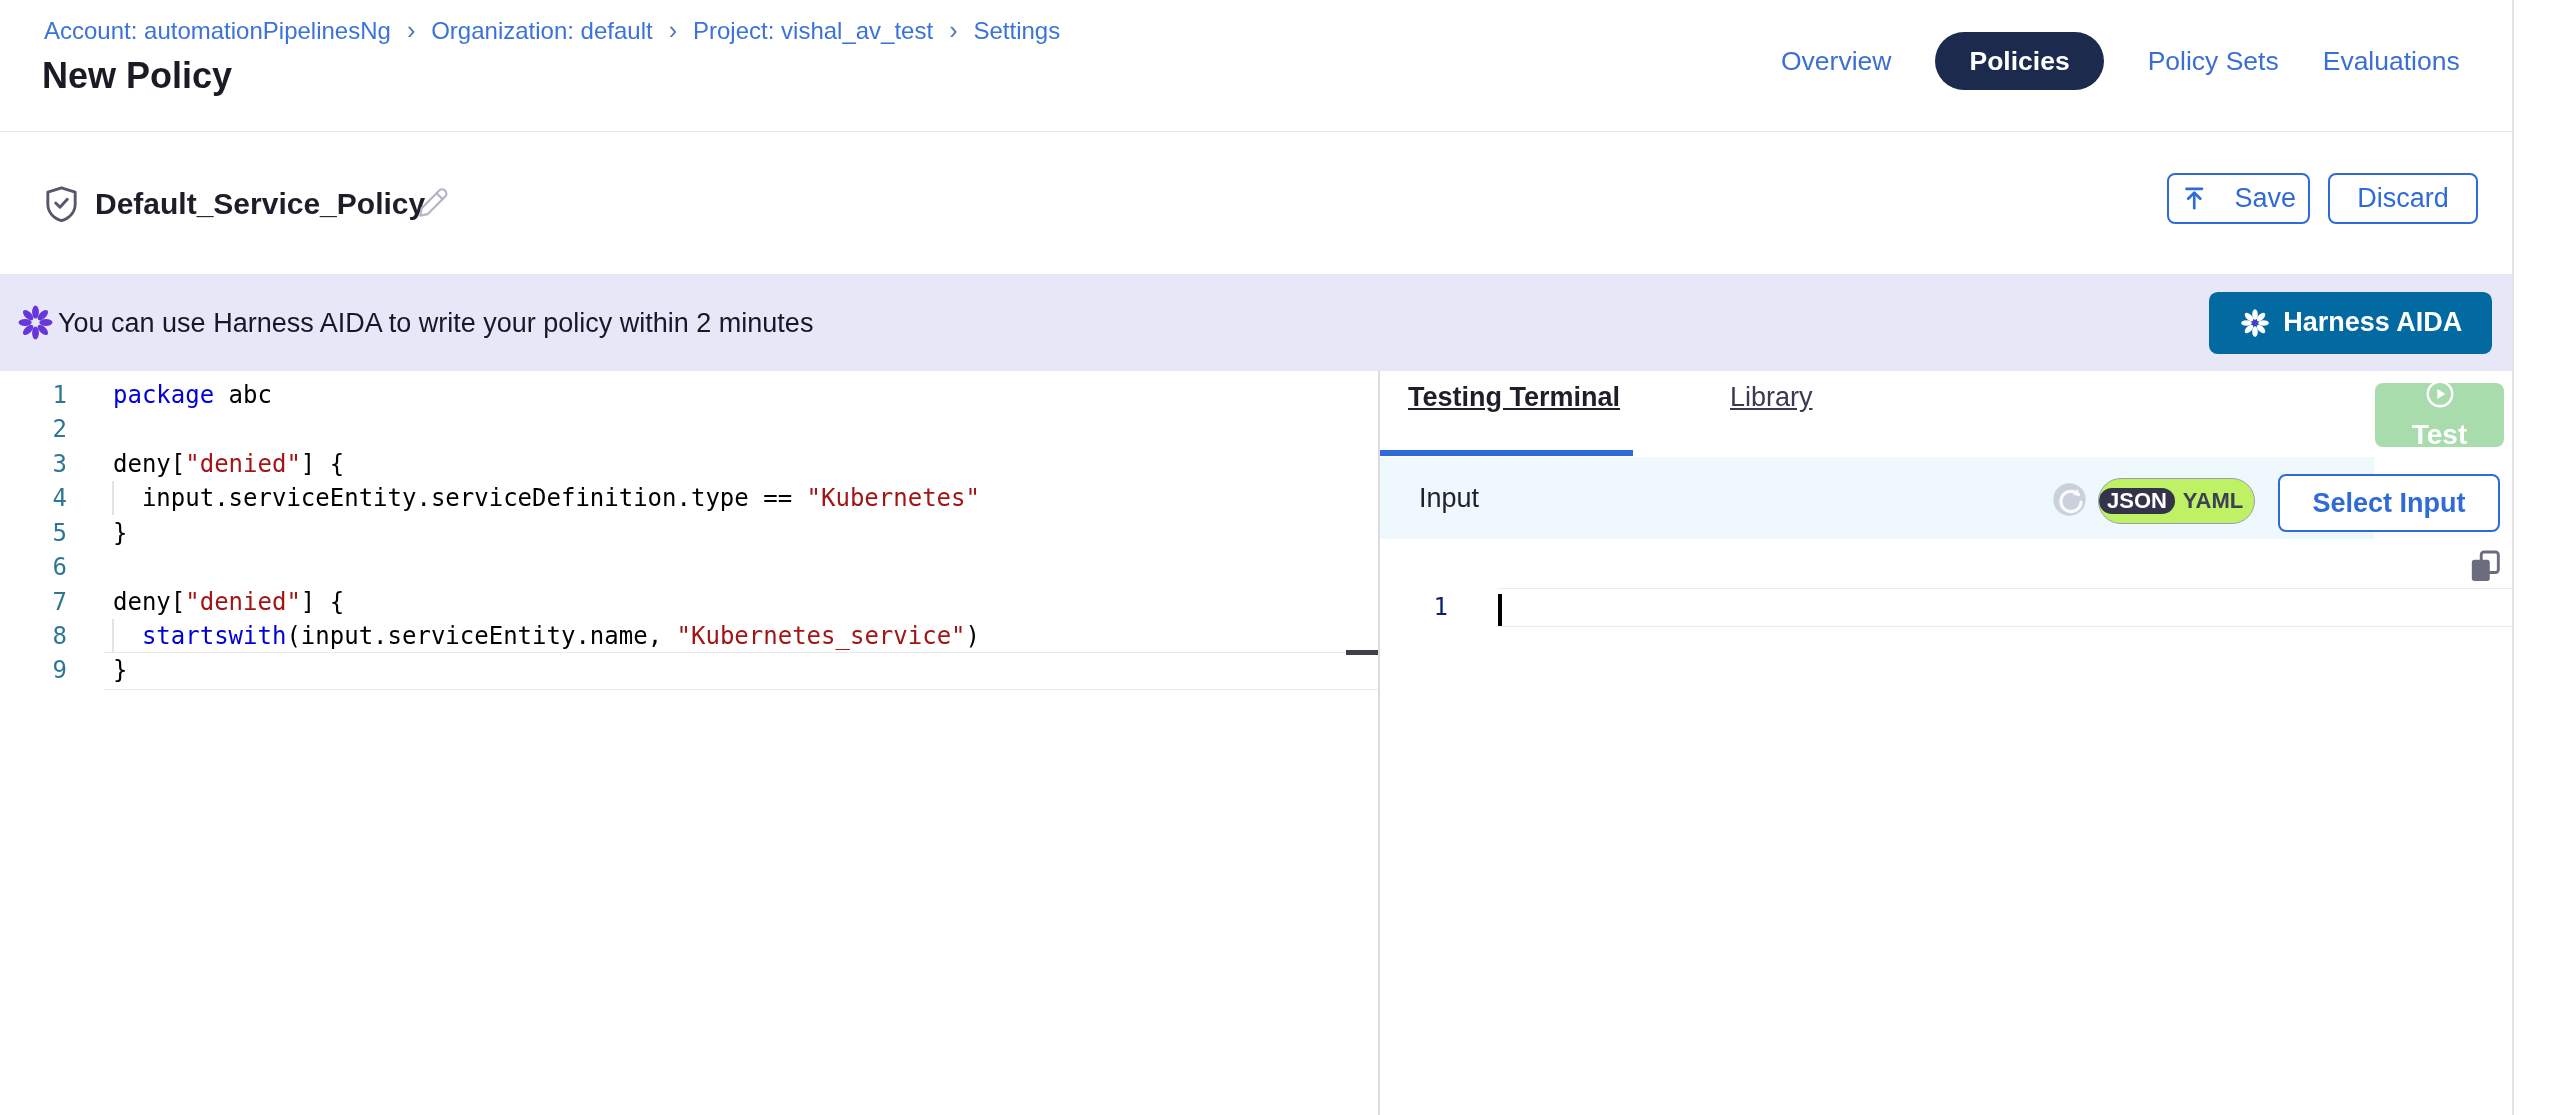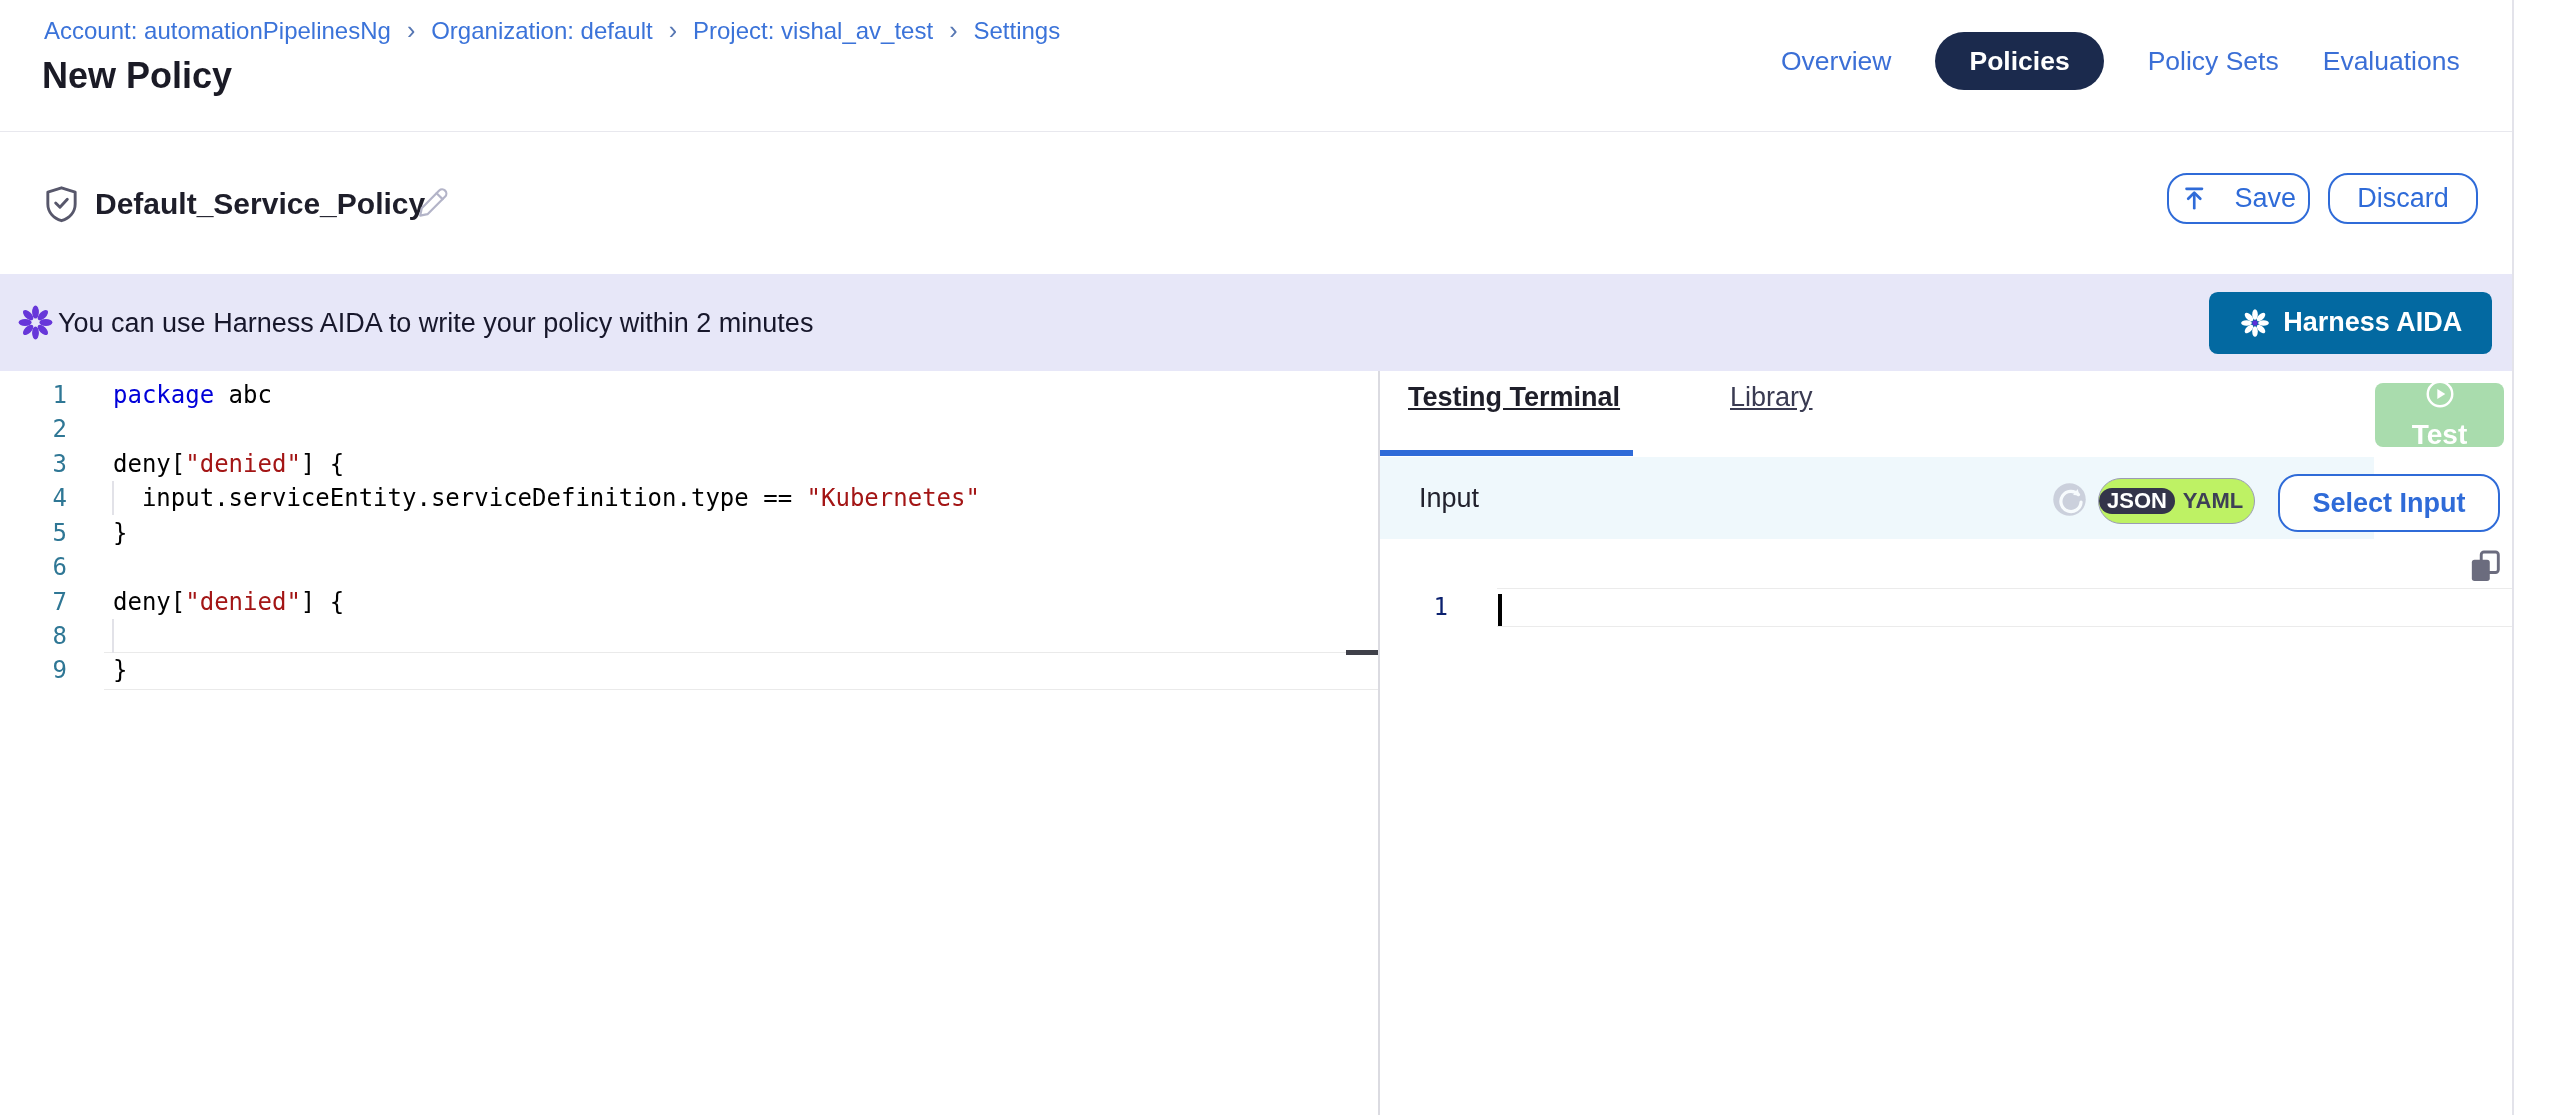--- a/index.html
+++ b/index.html
@@ -16,21 +16,21 @@
   .page-title{left:42px;top:55px;font-size:36px;font-weight:700;color:#1b1b26;}
   .header-tabs{left:1781px;top:32px;height:58px;display:flex;align-items:center;gap:44px;}
   .htab{font-size:26.5px;color:#3b6fd6;font-weight:500;cursor:pointer;white-space:nowrap;}
   .htab.pill{background:#1b2a4d;color:#fff;font-weight:700;border-radius:30px;padding:13.2px 34px;}
   
   .toolbar{left:0;top:134px;width:2512px;height:139px;background:#fff;}
   .shield{left:41px;top:49px;}
   .policy-name{left:95px;top:53px;font-size:30px;font-weight:700;color:#1e1e2a;}
   .pencil{left:415px;top:51px;cursor:pointer;}
   .btn-outline{position:absolute;display:flex;align-items:center;justify-content:center;gap:27px;
-      border:2.2px solid #2f6bd8;border-radius:20px;color:#2f6bd8;background:#fff;
+      border:2.2px solid #2f6bd8;border-radius:8px;color:#2f6bd8;background:#fff;
       font-size:27px;font-weight:500;box-sizing:border-box;cursor:pointer;}
   .btn-save{left:2167px;top:39px;width:143px;height:51px;}
   .btn-discard{left:2328px;top:39px;width:150px;height:51px;}
   
   .aida-banner{left:0;top:274px;width:2512px;height:97px;background:#e7e7f8;}
   .aida-flower{left:16px;top:29px;color:#6737d9;}
   .aida-msg{left:58px;top:34px;font-size:27px;color:#17172b;}
   .aida-btn{left:2209px;top:17.7px;width:283px;height:62px;background:#0369a1;border-radius:8.8px;
       display:flex;align-items:center;justify-content:center;gap:12.4px;color:#fff;
       font-size:27px;font-weight:700;cursor:pointer;}
@@ -218,20 +218,21 @@
     </div>
     <div class="code-line" style="top:179px">
       <span class="ln">6</span>
     </div>
     <div class="code-line" style="top:214px">
       <span class="ln">7</span>
       <span class="ct"><span class="tk-pl">deny[</span><span class="tk-str">"denied"</span><span class="tk-pl">] {</span></span>
     </div>
     <div class="code-line" style="top:248px">
       <span class="ln">8</span>
+      <span class="ct"><span class="tk-pl">  </span><span class="tk-kw">startswith</span><span class="tk-pl">(input.serviceEntity.name, </span><span class="tk-str">"Kubernetes_service"</span><span class="tk-pl">)</span></span>
     </div>
     <div class="code-line" style="top:282px">
       <span class="ln">9</span>
       <span class="ct"><span class="tk-pl">}</span></span>
     </div>
   </div>
 
   <div class="abs pane-divider"></div>
 
   <div class="abs terminal-pane">

